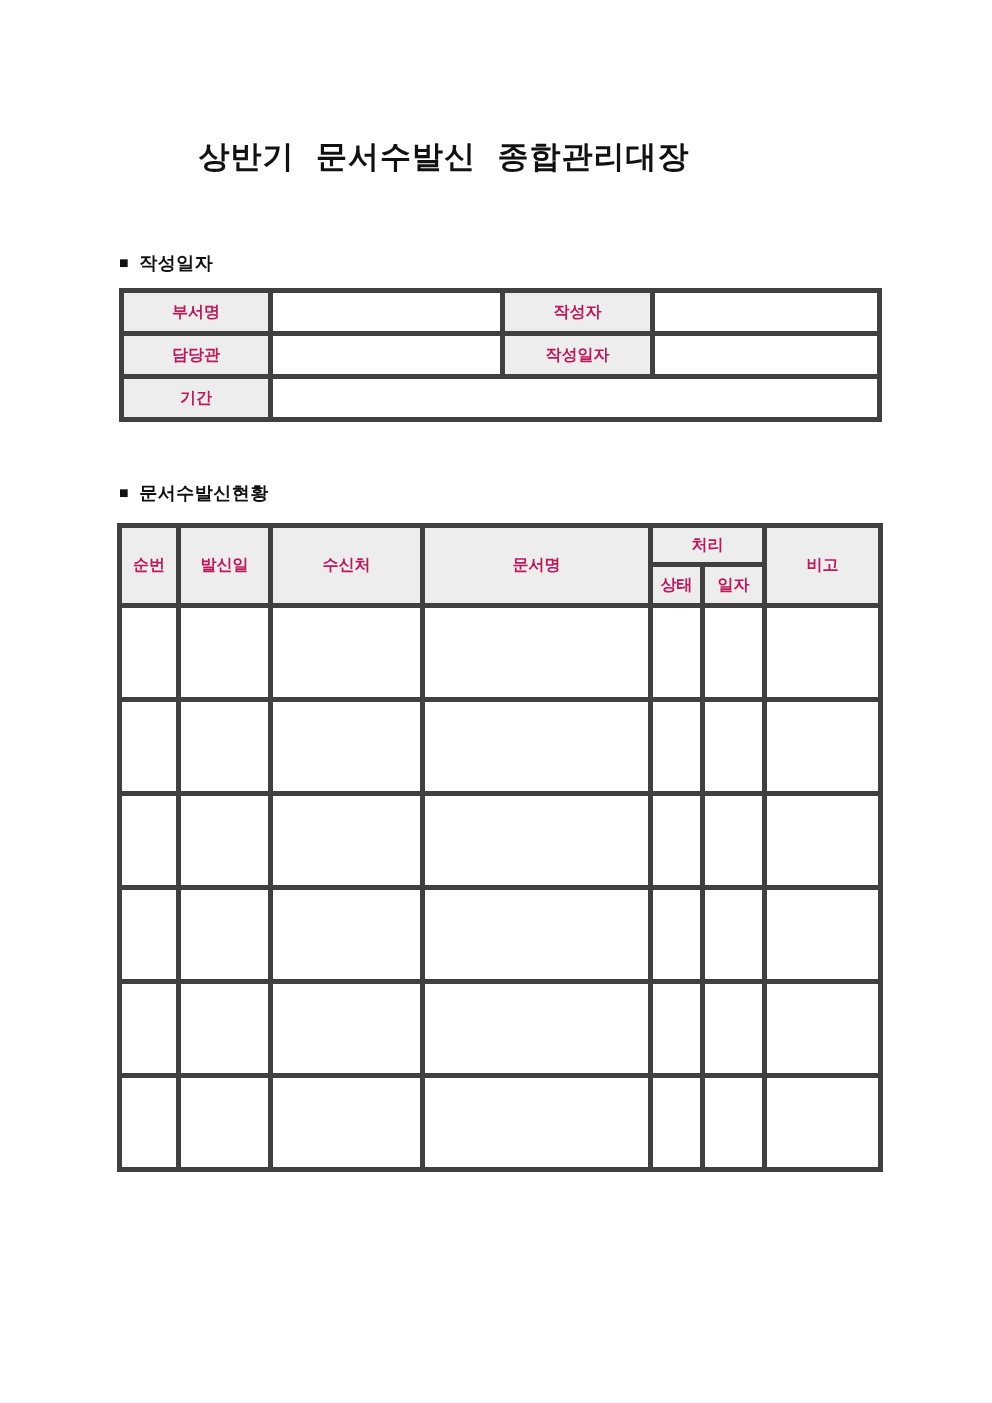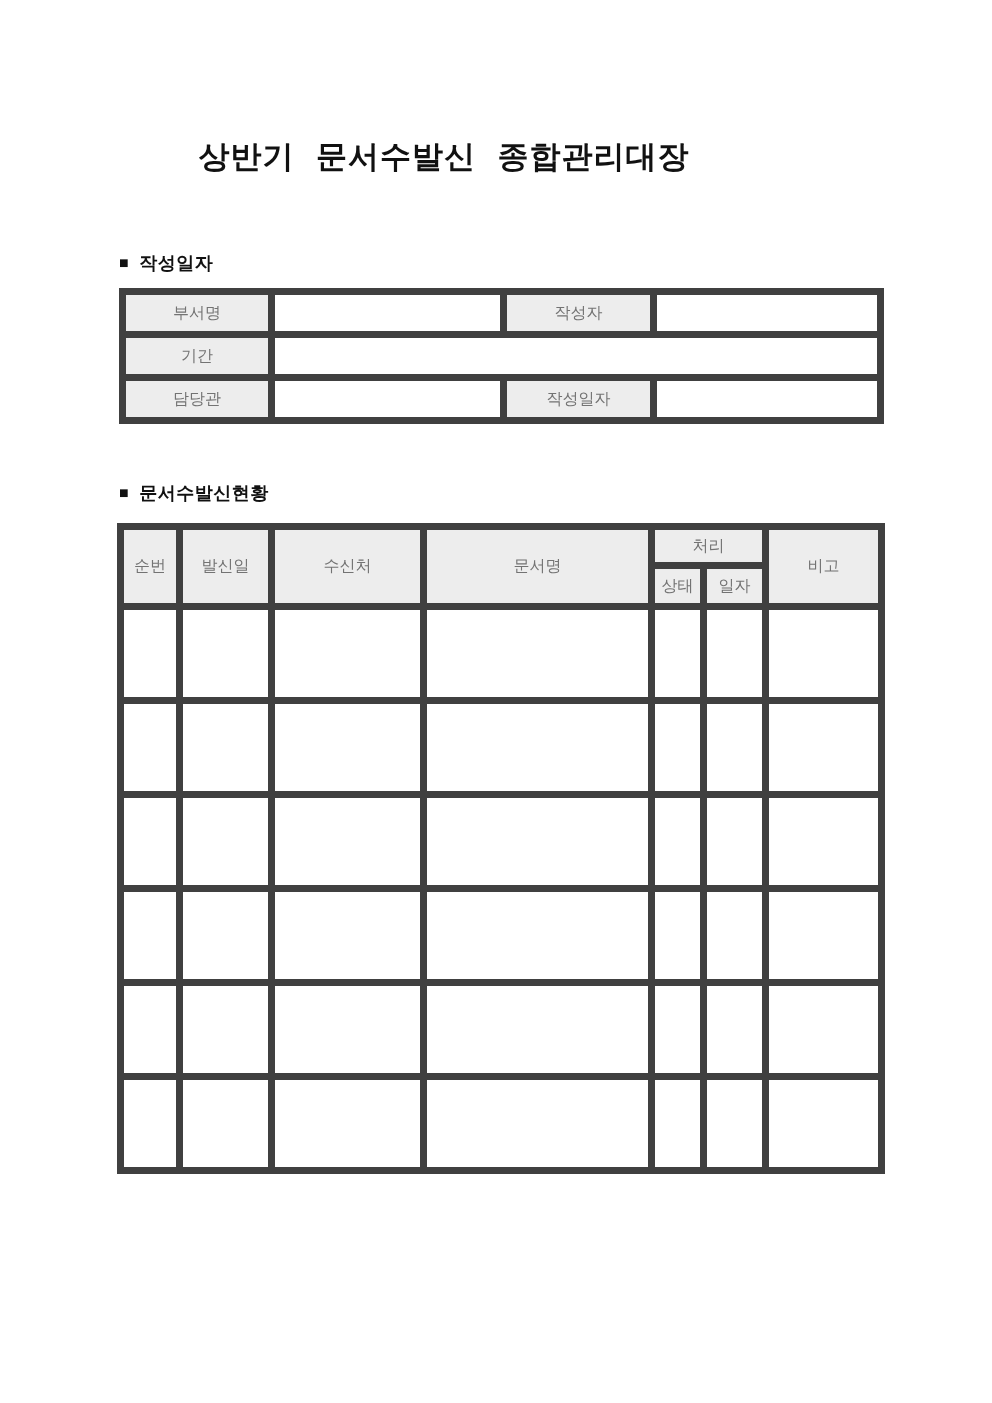--- a/index.html
+++ b/index.html
@@ -45,26 +45,26 @@
   }
   .heading-dept { top: 251px; }
   .heading-status { top: 481px; }
 
   table {
     border-collapse: collapse;
     table-layout: fixed;
     position: absolute;
   }
   td, th {
-    border: 7px solid #404040;
+    border: 5px solid #404040;
     font-size: 16px;
-    font-weight: normal;
+    font-weight: bold;
     text-align: center;
     vertical-align: middle;
-    color: #737373;
+    color: #be185d;
     overflow: hidden;
   }
   .label-cell, .head-cell {
     background: #ededed;
   }
   .value-cell {
     background: #ffffff;
   }
 
   
@@ -109,28 +109,28 @@
         <col style="width:227px">
     </colgroup>
     <tbody>
       <tr>
         <td class="label-cell">부서명</td>
         <td class="value-cell"></td>
         <td class="label-cell">작성자</td>
         <td class="value-cell"></td>
       </tr>
       <tr>
+        <td class="label-cell">담당관</td>
+        <td class="value-cell"></td>
+        <td class="label-cell">작성일자</td>
+        <td class="value-cell"></td>
+      </tr>
+      <tr>
         <td class="label-cell">기간</td>
         <td class="value-cell" colspan="3"></td>
-      </tr>
-      <tr>
-        <td class="label-cell">담당관</td>
-        <td class="value-cell"></td>
-        <td class="label-cell">작성일자</td>
-        <td class="value-cell"></td>
       </tr>
     </tbody>
   </table>
 
   <div class="section-heading heading-status">
     <span class="bullet">■</span>
     <span>문서수발신현황</span>
   </div>
 
   <table class="status-table">

